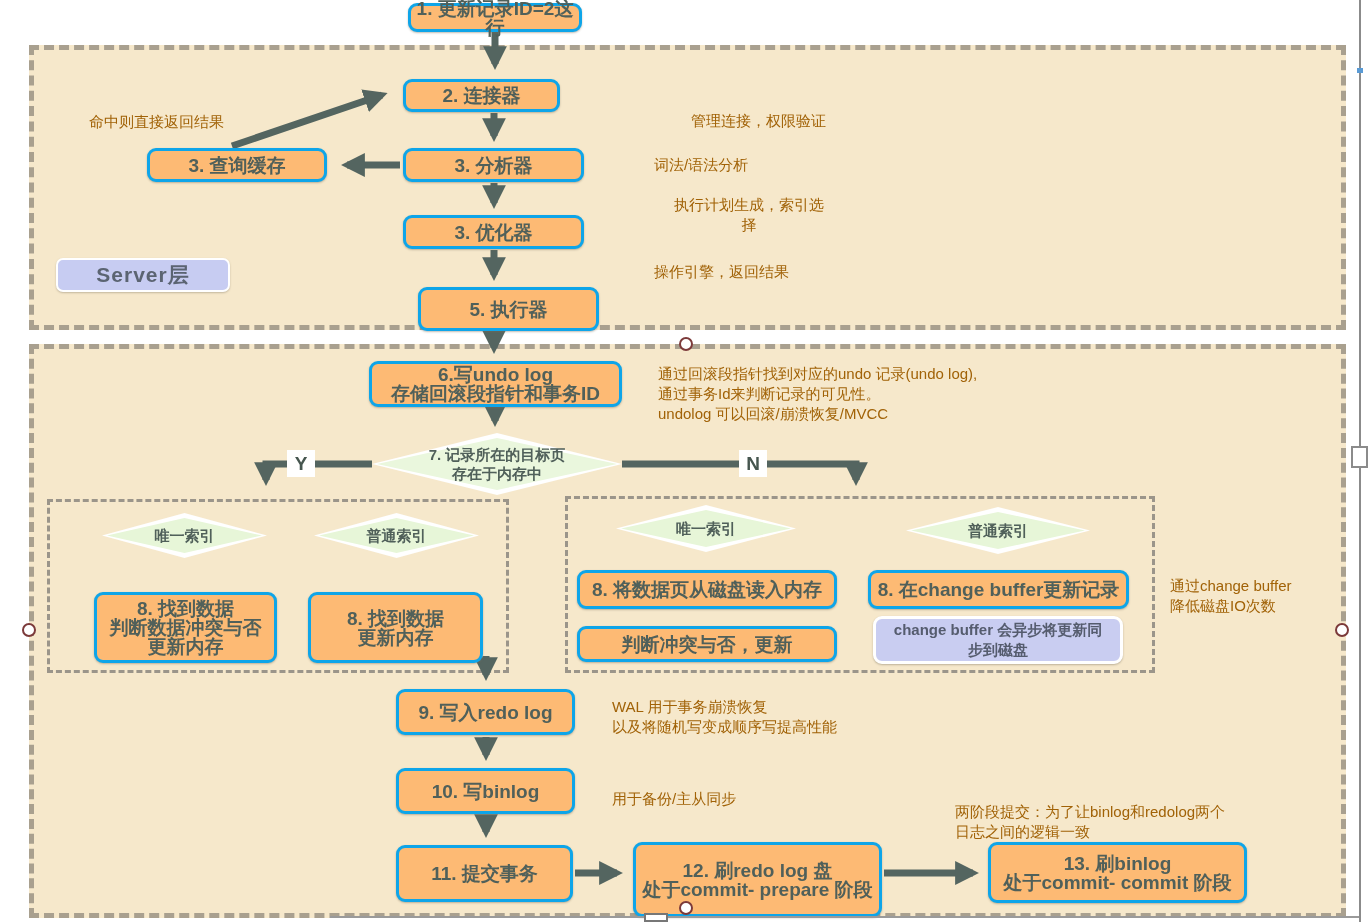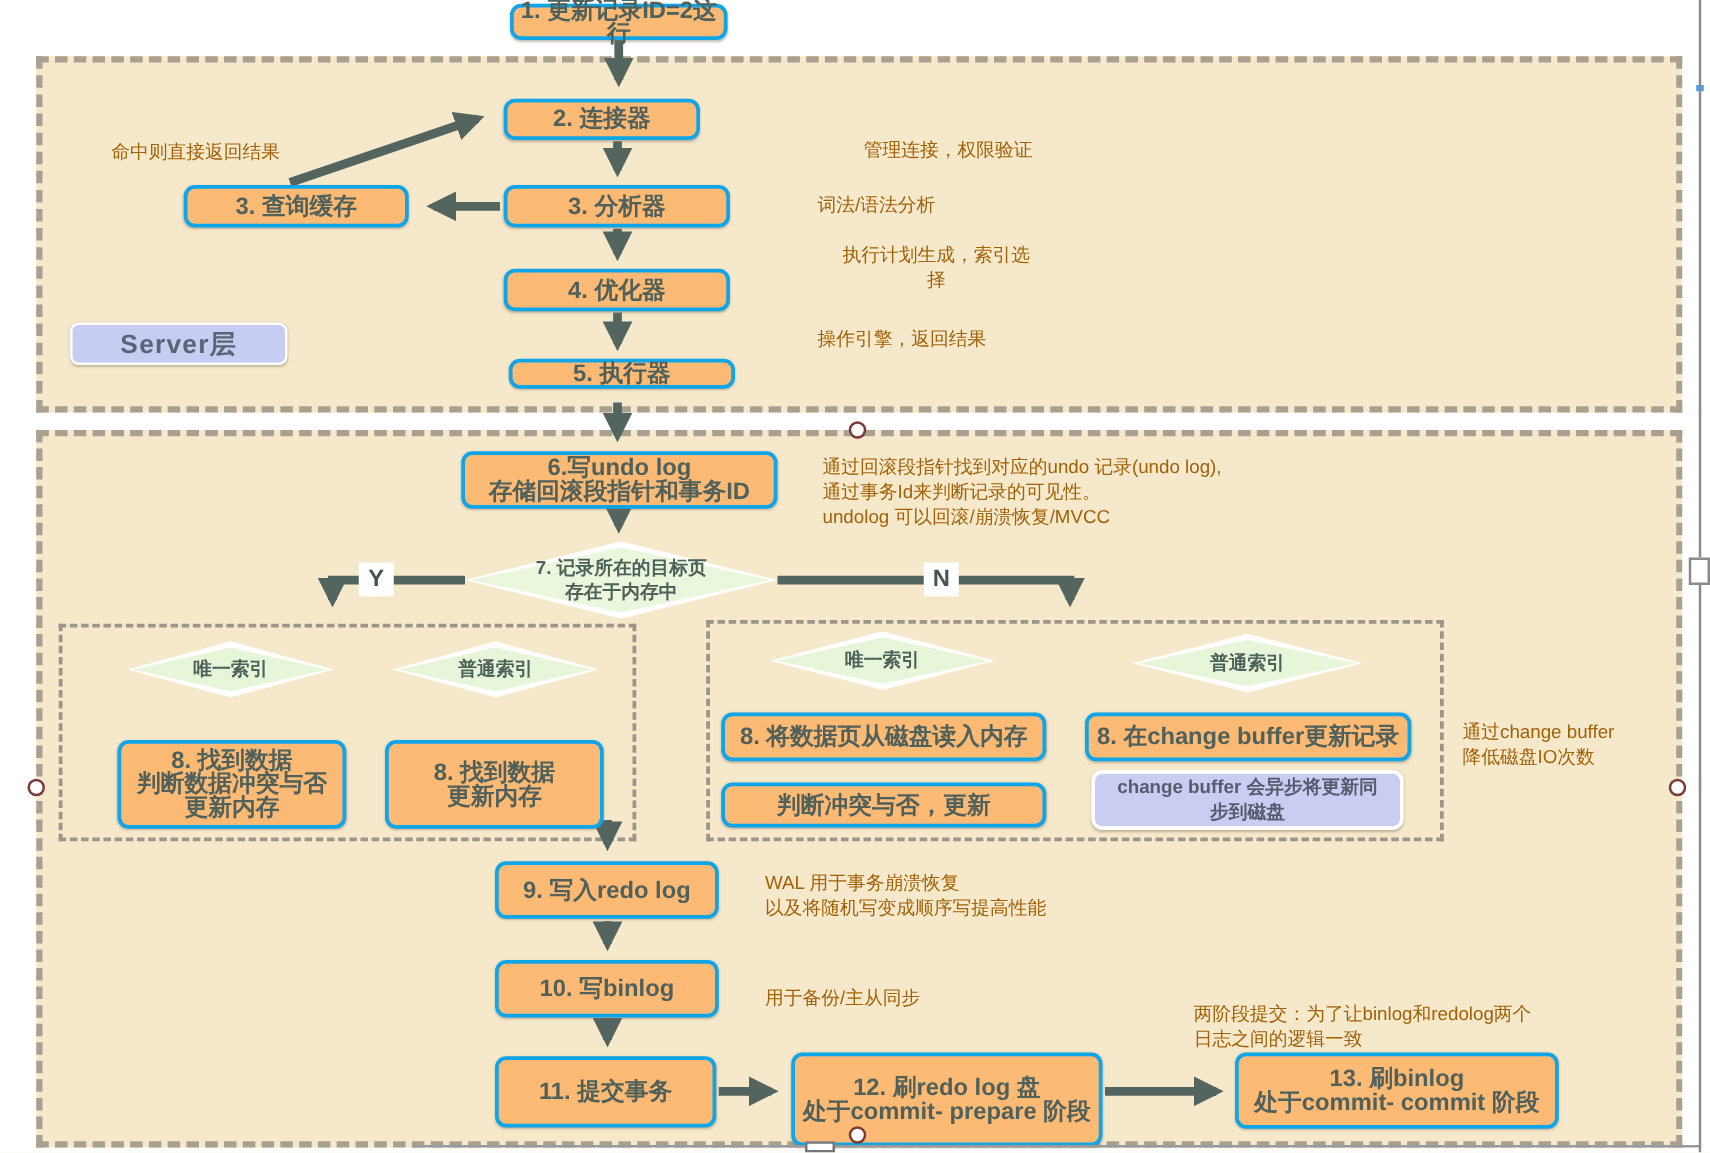--- a/index.html
+++ b/index.html
@@ -87,22 +87,22 @@
       <path d="M884 873 H973" marker-end="url(#ah)"></path>
     </g>
   </svg>
 
   <div class="lbl" style="left:56px; top:258px; width:174px; height:34px;">Server层</div>
 
   <div class="box" style="left:408px; top:3px; width:174px; height:29px;">1. 更新记录ID=2这行</div>
   <div class="box" style="left:403px; top:79px; width:157px; height:33px;">2. 连接器</div>
   <div class="box" style="left:147px; top:148px; width:180px; height:34px;">3. 查询缓存</div>
   <div class="box" style="left:403px; top:148px; width:181px; height:34px;">3. 分析器</div>
-  <div class="box" style="left:403px; top:215px; width:181px; height:34px;">4. 优化器</div>
-  <div class="box" style="left:407px; top:287px; width:181px; height:24px;">5. 执行器</div>
+  <div class="box" style="left:403px; top:215px; width:181px; height:34px;">3. 优化器</div>
+  <div class="box" style="left:418px; top:287px; width:181px; height:44px;">5. 执行器</div>
   <div class="box" style="left:369px; top:361px; width:253px; height:46px;">6.写undo log
 存储回滚段指针和事务ID</div>
 
   <div class="dmd" style="left:372px; top:433px; width:250px; height:62px;">
     <div class="o"></div>
       <div class="i" style="background:#eaf7dd;"></div>
     <div class="t">7. 记录所在的目标页
 存在于内存中</div>
   </div>
   <div class="chip" style="left:287px; top:450px; width:28px; height:27px;">Y</div>

